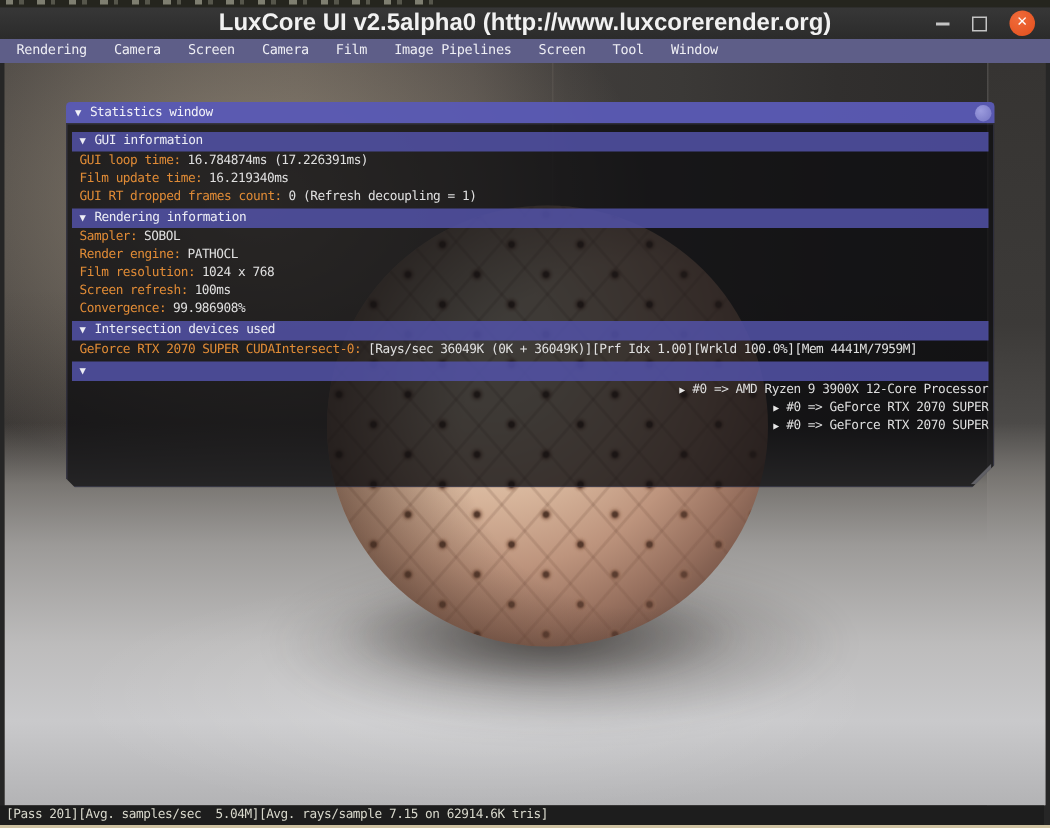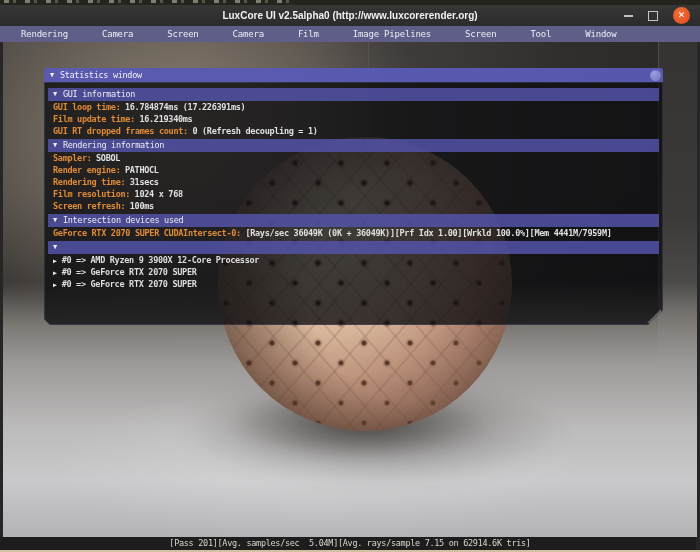--- a/index.html
+++ b/index.html
@@ -8,31 +8,31 @@
 
   
   .top-strip{position:absolute;left:0;top:0;width:700px;height:5px;background:#25251e;}
   .top-strip::before{content:"";position:absolute;left:4px;top:0;width:290px;height:3px;
     background:repeating-linear-gradient(90deg,rgba(200,200,180,0.55) 0 5px,transparent 5px 9px,rgba(200,200,180,0.3) 9px 12px,transparent 12px 21px);}
 
   
   .titlebar{position:absolute;left:0;top:5px;width:700px;height:21px;
     background:linear-gradient(180deg,#373737,#2b2b2b);display:flex;align-items:center;}
   .title{position:absolute;left:0;right:0;text-align:center;color:#f1f1f1;
-    font-family:"Liberation Sans",sans-serif;font-weight:bold;font-size:10px;}
+    font-family:"Liberation Sans",sans-serif;font-weight:bold;font-size:16px;}
   .controls{position:absolute;right:10px;top:0;height:21px;display:flex;align-items:center;gap:15px;}
   .wc{display:flex;align-items:center;justify-content:center;cursor:pointer;}
   .min-dash{display:block;width:9px;height:2px;background:#c4c4c4;}
   .max-box{display:block;width:8px;height:8px;border:1.5px solid #c4c4c4;}
   .close{width:17px;height:17px;border-radius:50%;background:radial-gradient(circle at 35% 30%,#f06b3a,#e34f1d);
     color:#fff;font-size:9px;line-height:17px;text-align:center;font-family:"DejaVu Sans",sans-serif;}
 
   
   .menubar{position:absolute;left:0;top:26px;width:700px;height:16px;background:#5e5e88;
-    display:flex;align-items:center;padding-left:12px;box-sizing:border-box;gap:16px;}
+    display:flex;align-items:center;padding-left:2px;box-sizing:border-box;}
   .mi{padding:0 9px;font-size:9px;letter-spacing:-0.2px;color:#eeeef4;line-height:16px;white-space:pre;cursor:pointer;}
 
   
   .viewport{position:absolute;left:3px;top:42px;width:694px;height:495px;overflow:hidden;background:#3c3937;}
   .wall{position:absolute;inset:0;
     background:linear-gradient(90deg,#46423f 0%,#524c47 28%,#4b4643 45%,#403d3b 54%,#3b3937 65%,#312f2e 80%,#2a2928 100%);}
   .wall::after{content:"";position:absolute;inset:0;
     background:linear-gradient(180deg,rgba(0,0,0,0) 30%,rgba(12,11,10,0.35) 72%,rgba(12,11,10,0.45) 100%);}
   .wall-glow{position:absolute;left:-60px;top:-70px;width:500px;height:360px;
     background:radial-gradient(ellipse at 45% 45%,rgba(219,203,175,0.42),rgba(219,203,175,0.18) 40%,rgba(219,203,175,0) 68%);}
@@ -73,29 +73,29 @@
   .iw-body{position:relative;height:243px;background:rgba(13,13,16,0.78);
     border:1px solid rgba(110,110,160,0.25);box-sizing:border-box;padding:0 3px;
     clip-path:polygon(0 0,100% 0,100% calc(100% - 15px),calc(100% - 15px) 100%,6px 100%,0 calc(100% - 6px));}
   .grip{position:absolute;right:1px;bottom:1px;width:14px;height:14px;
     clip-path:polygon(0 100%,100% 0,100% 38%,38% 100%);background:rgba(150,150,158,0.55);cursor:nwse-resize;}
   .sec-h{height:13px;line-height:13px;background:rgba(82,82,168,0.85);color:#ecedf5;
     font-size:8.5px;letter-spacing:-0.3px;padding-left:5px;margin-top:2px;display:flex;align-items:center;cursor:pointer;}
   .sec-h:first-child{margin-top:5px;}
   .sec-h .arrow{font-size:7px;margin-right:6px;}
   .row{height:12px;line-height:12px;font-size:8.5px;letter-spacing:-0.3px;padding-left:5px;
-    white-space:pre;overflow:hidden;font-weight:bold;}
+    white-space:pre;overflow:hidden;}
   .row .lbl{color:#e08b36;}
   .row .val{color:#e0e0e0;margin-left:4.5px;}
-  .row.dev{color:#dedede;cursor:pointer;}
+  .row.dev{color:#dedede;cursor:pointer;text-align:right;}
   .row.dev .tri{font-size:6.5px;margin-right:5px;color:#e6e6e6;}
 
   
   .statusbar{position:absolute;left:0;top:537px;width:696px;height:13px;background:#1d1d1d;
-    color:#d8d8cc;font-size:8.5px;letter-spacing:-0.3px;line-height:13px;padding-left:4px;box-sizing:border-box;white-space:pre;text-align:center;}
+    color:#d8d8cc;font-size:8.5px;letter-spacing:-0.3px;line-height:13px;padding-left:4px;box-sizing:border-box;white-space:pre;}
   .bottom-edge{position:absolute;left:0;top:550px;width:700px;height:2px;background:#cfc2a2;}
 </style>
 </head>
 <body>
 
 <div class="screen">
 
   <div class="top-strip"></div>
 
   <div class="titlebar">
@@ -150,23 +150,23 @@
         <div class="row"><span class="lbl">GUI loop time:</span><span class="val">16.784874ms (17.226391ms)</span></div>
         <div class="row"><span class="lbl">Film update time:</span><span class="val">16.219340ms</span></div>
         <div class="row"><span class="lbl">GUI RT dropped frames count:</span><span class="val">0 (Refresh decoupling = 1)</span></div>
 
         <div class="sec-h">
           <span class="arrow">▼</span>
           <span>Rendering information</span>
         </div>
         <div class="row"><span class="lbl">Sampler:</span><span class="val">SOBOL</span></div>
         <div class="row"><span class="lbl">Render engine:</span><span class="val">PATHOCL</span></div>
-        <div class="row"><span class="lbl">Rendering time:</span><span class="val">31secs</span></div>
         <div class="row"><span class="lbl">Film resolution:</span><span class="val">1024 x 768</span></div>
         <div class="row"><span class="lbl">Screen refresh:</span><span class="val">100ms</span></div>
+        <div class="row"><span class="lbl">Convergence:</span><span class="val">99.986908%</span></div>
 
         <div class="sec-h">
           <span class="arrow">▼</span>
           <span>Intersection devices used</span>
         </div>
         <div class="row"><span class="lbl">GeForce RTX 2070 SUPER CUDAIntersect-0:</span><span class="val">[Rays/sec 36049K (0K + 36049K)][Prf Idx 1.00][Wrkld 100.0%][Mem 4441M/7959M]</span></div>
 
         <div class="sec-h">
           <span class="arrow">▼</span>
         </div>

